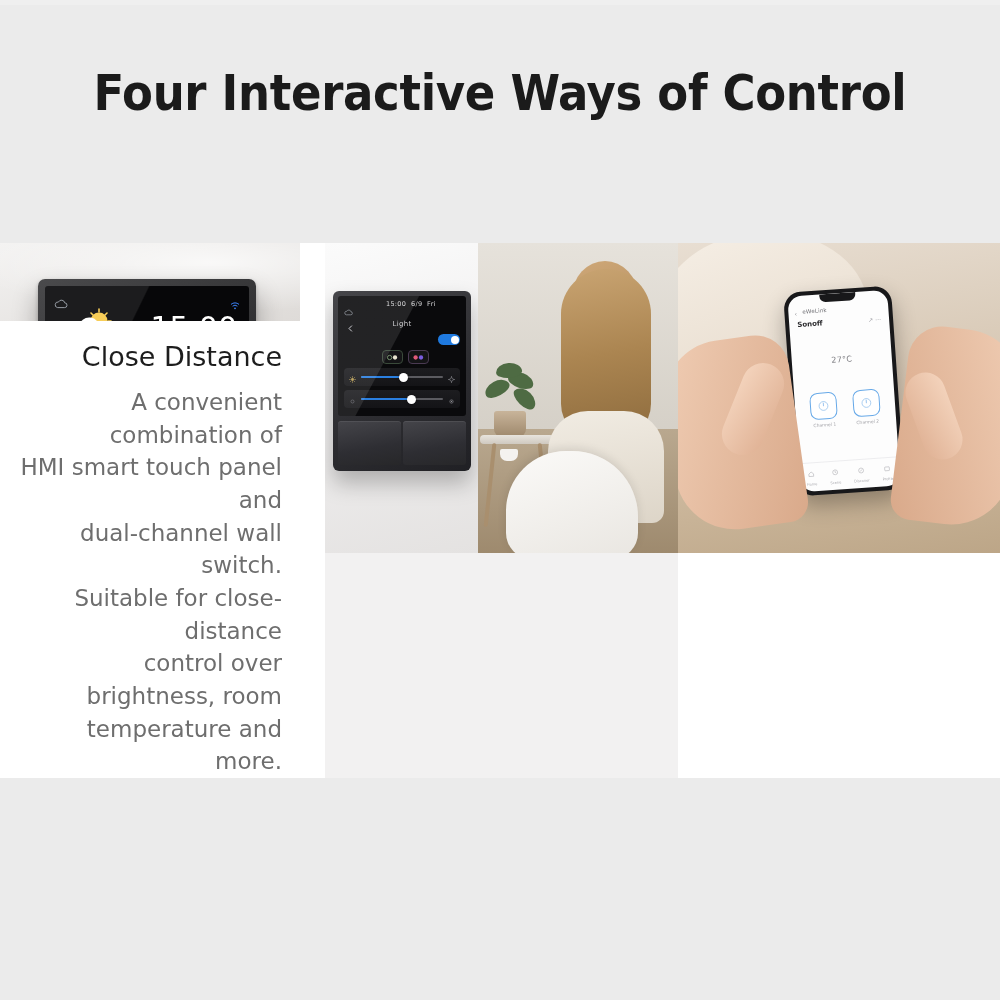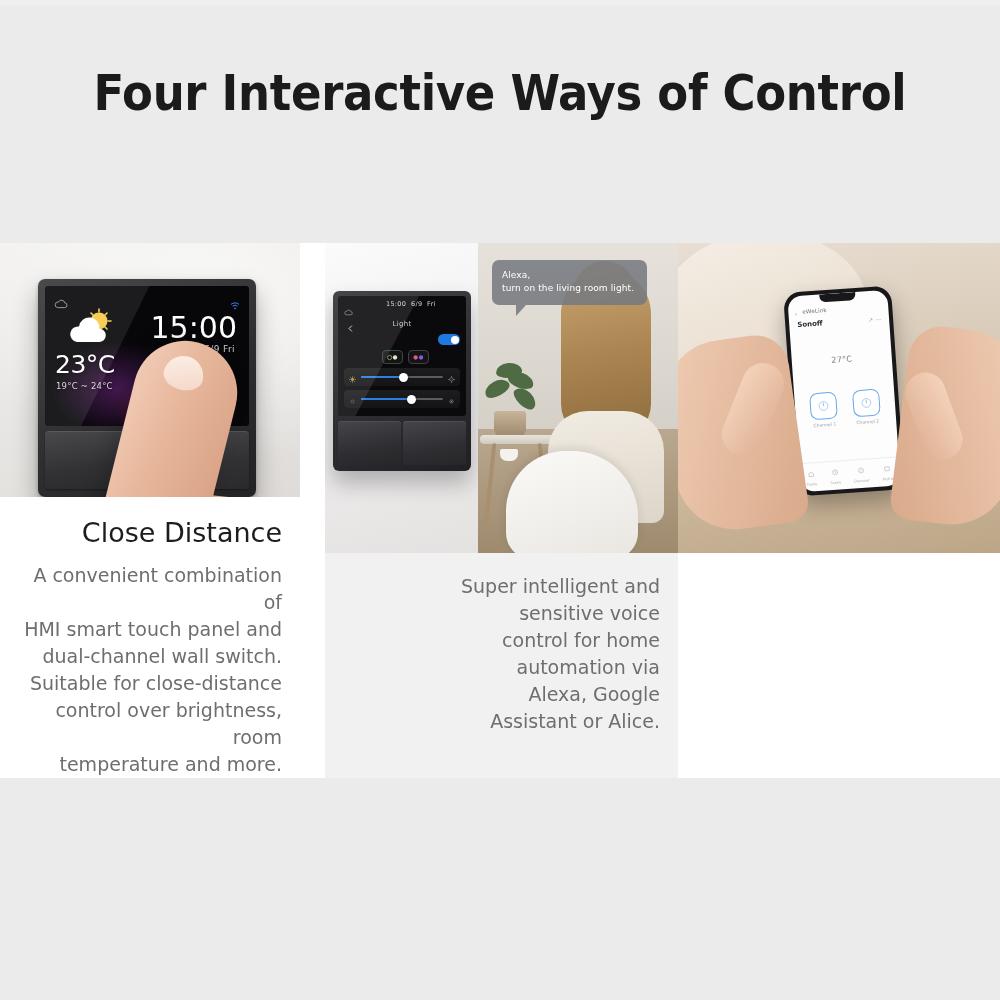--- a/index.html
+++ b/index.html
@@ -64,21 +64,21 @@
     margin: 0 0 14px 0;
     font-family: "DejaVu Sans", sans-serif;
     font-weight: 400;
     font-size: 27px;
     color: #1d1d1d;
     line-height: 1.15;
   }
   .caption p {
     margin: 0;
     font-family: "DejaVu Sans", sans-serif;
-    font-size: 19px;
+    font-size: 23px;
     line-height: 1.42;
     color: #6e6e6e;
     white-space: pre-line;
   }
 
   
   .ph1 { background: linear-gradient(160deg,#f3f2f1 0%, #e9e7e5 45%, #dedbd8 100%); }
   .ph1 .wallgrad {
     position:absolute; inset:0;
     background: radial-gradient(120% 90% at 70% 25%, rgba(255,255,255,.75), rgba(205,200,196,0) 70%);
@@ -582,35 +582,25 @@
           <div class="cup"></div>
 
           <div class="person">
             <div class="head"></div>
             <div class="hair"></div>
             <div class="sweater"></div>
           </div>
 
           <div class="chair"></div>
 
-          <div class="bubble">
-            <div class="line">Alexa,</div>
-            <div class="line">turn on the living room light.</div>
-          </div>
         </div>
 
       </div>
 
       <div class="caption">
-        <p>Super intelligent and
-sensitive voice
-control for home
-automation via
-Alexa, Google
-Assistant or Alice.</p>
       </div>
     </div>
 
     <div class="col col-3">
       <div class="photo ph4">
         <div class="pillow"></div>
         <div class="blanket"></div>
 
         <div class="hand-left"></div>
         <div class="hand-right"></div>

